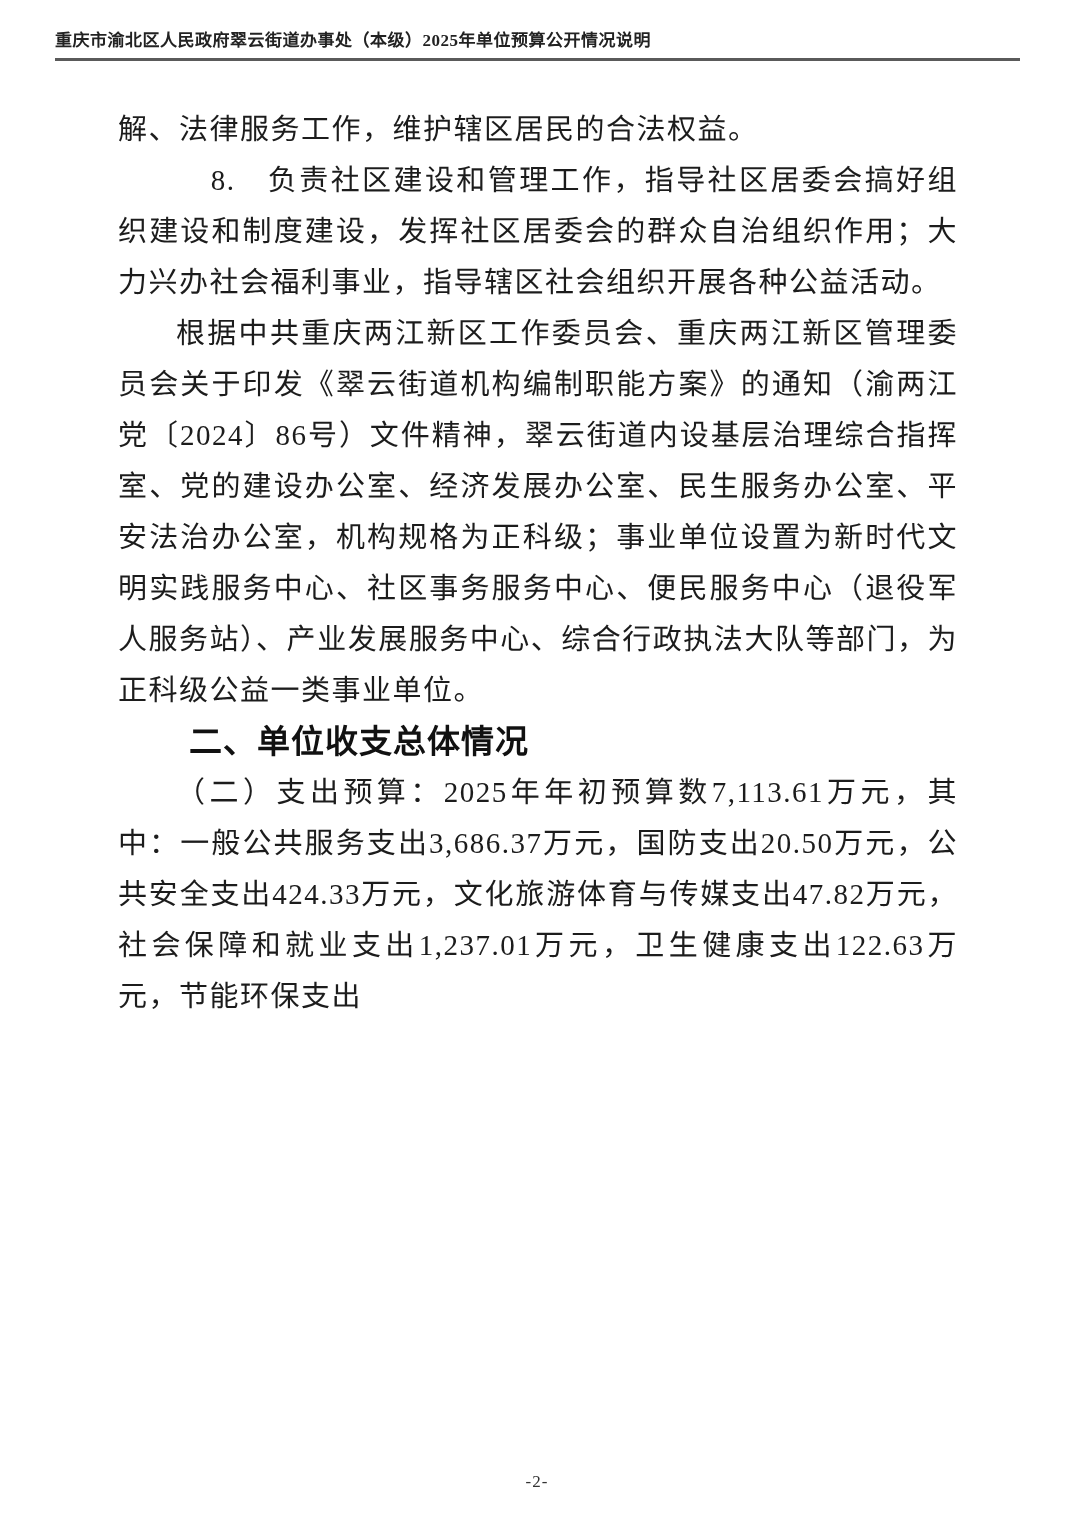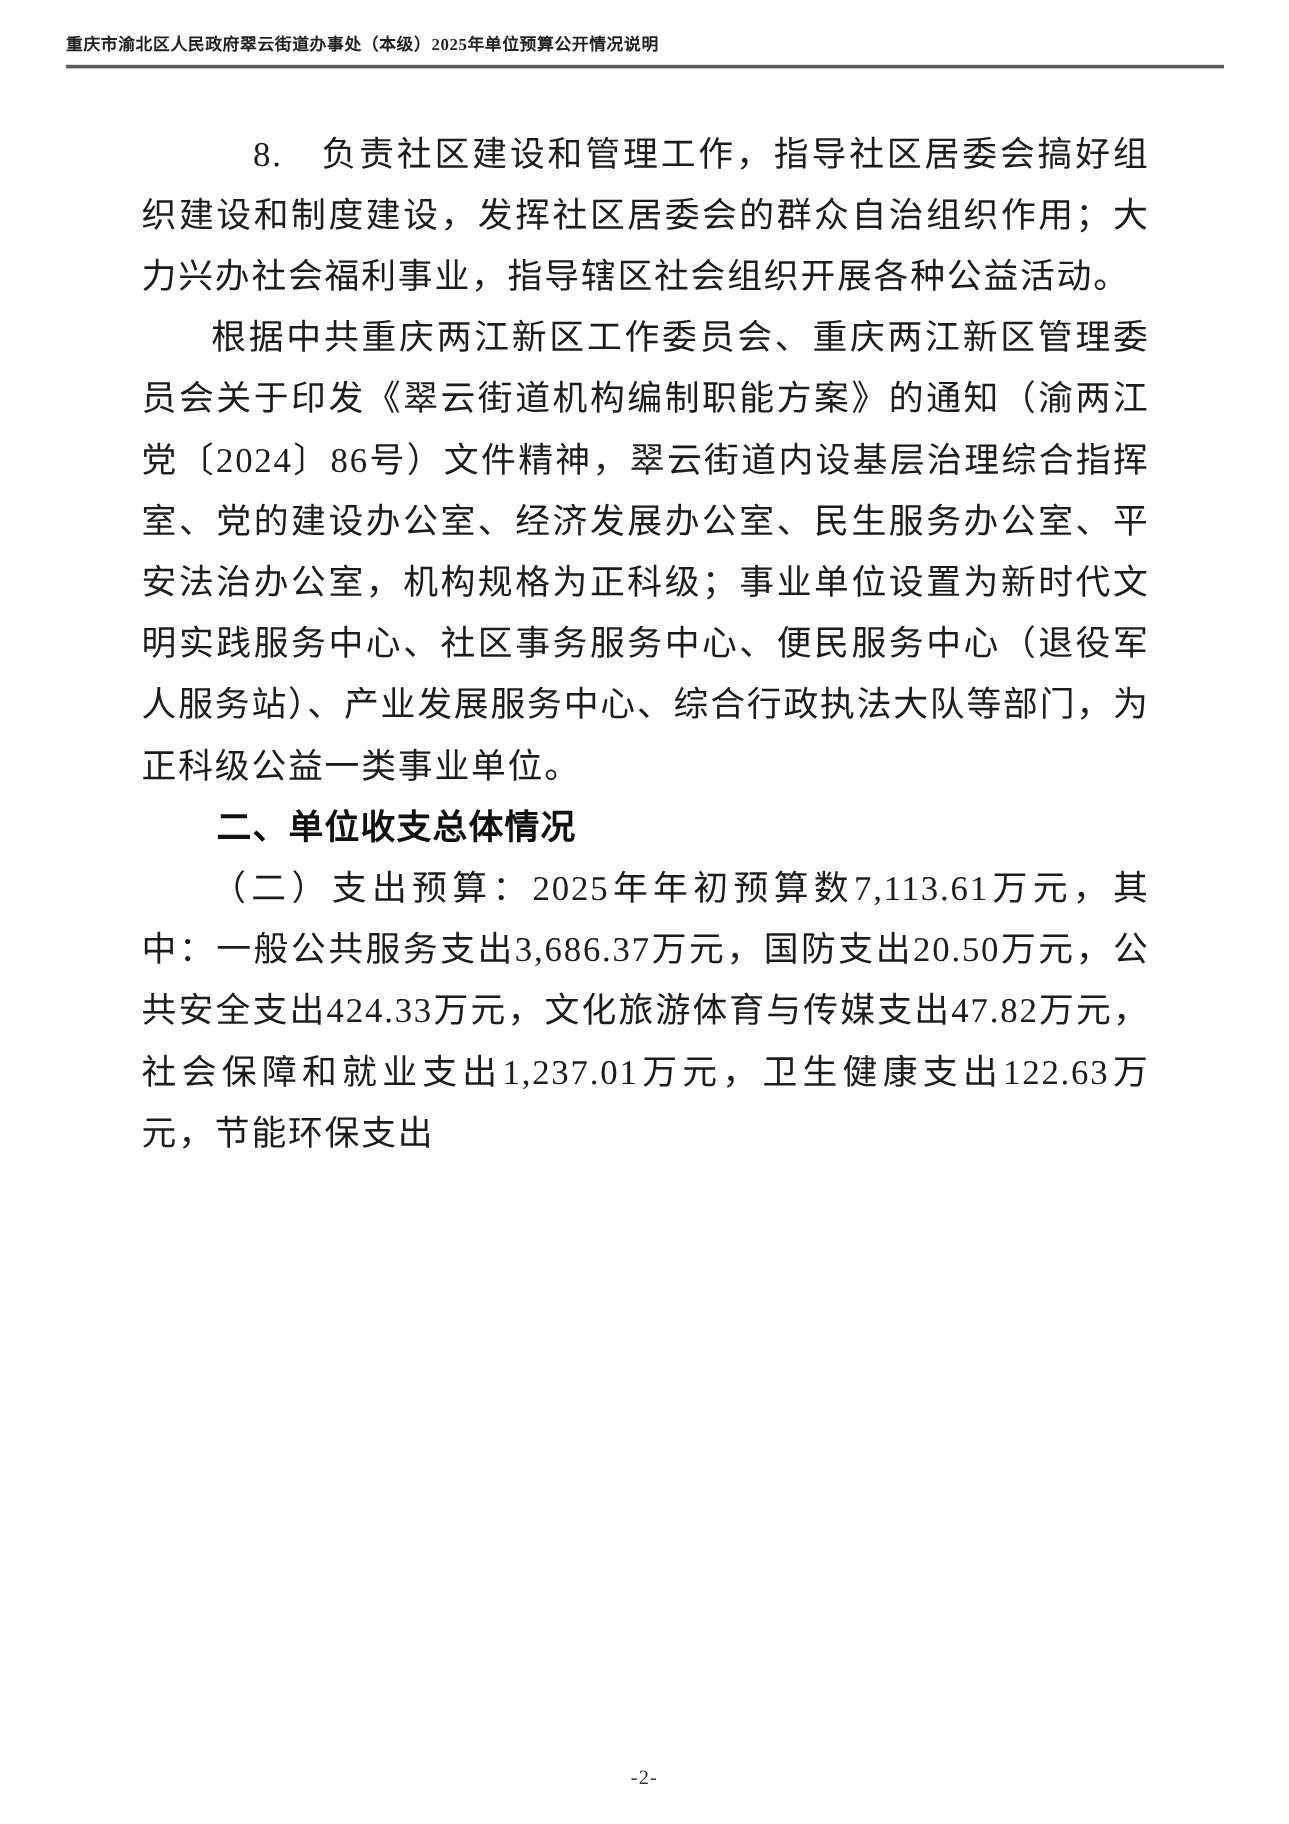--- a/index.html
+++ b/index.html
@@ -18,21 +18,21 @@
   }
   .doc-header {
     position: absolute;
     left: 55px;
     top: 26px;
     width: 965px;
     border-bottom: 3px solid #5a5a5a;
     padding-bottom: 7px;
   }
   .doc-header-title {
-    font-size: 14px;
+    font-size: 17px;
     font-weight: 600;
     letter-spacing: 0.5px;
     color: #222222;
     white-space: nowrap;
   }
   .doc-body {
     position: absolute;
     left: 118px;
     top: 104px;
     width: 840px;
@@ -46,21 +46,21 @@
     margin: 0;
     text-indent: 2em;
     font-weight: 400;
   }
   .para.no-indent { text-indent: 0; }
   .para.indent-item { text-indent: 3.2em; }
   .section-heading {
     margin: 0;
     font-family: "Liberation Sans", "DejaVu Sans", sans-serif;
     font-weight: 700;
-    font-size: 29px;
+    font-size: 33px;
     line-height: 51px;
     letter-spacing: 1px;
     text-indent: 2.15em;
     color: #111111;
   }
   .doc-footer {
     position: absolute;
     left: 0;
     right: 0;
     top: 1472px;
@@ -75,20 +75,21 @@
 </head>
 <body>
 
 <div class="page">
 
   <header class="doc-header">
     <div class="doc-header-title">重庆市渝北区人民政府翠云街道办事处（本级）2025年单位预算公开情况说明</div>
   </header>
 
   <main class="doc-body">
+    <p class="para no-indent">解、法律服务工作，维护辖区居民的合法权益。</p>
     <p class="para indent-item">8.　负责社区建设和管理工作，指导社区居委会搞好组织建设和制度建设，发挥社区居委会的群众自治组织作用；大力兴办社会福利事业，指导辖区社会组织开展各种公益活动。</p>
     <p class="para">根据中共重庆两江新区工作委员会、重庆两江新区管理委员会关于印发《翠云街道机构编制职能方案》的通知（渝两江党〔2024〕86号）文件精神，翠云街道内设基层治理综合指挥室、党的建设办公室、经济发展办公室、民生服务办公室、平安法治办公室，机构规格为正科级；事业单位设置为新时代文明实践服务中心、社区事务服务中心、便民服务中心（退役军人服务站）、产业发展服务中心、综合行政执法大队等部门，为正科级公益一类事业单位。</p>
     <h2 class="section-heading">二、单位收支总体情况</h2>
     <p class="para">（二）支出预算：2025年年初预算数7,113.61万元，其中：一般公共服务支出3,686.37万元，国防支出20.50万元，公共安全支出424.33万元，文化旅游体育与传媒支出47.82万元，社会保障和就业支出1,237.01万元，卫生健康支出122.63万元，节能环保支出</p>
   </main>
 
   <footer class="doc-footer">
     <span class="page-number">-2-</span>
   </footer>
 

